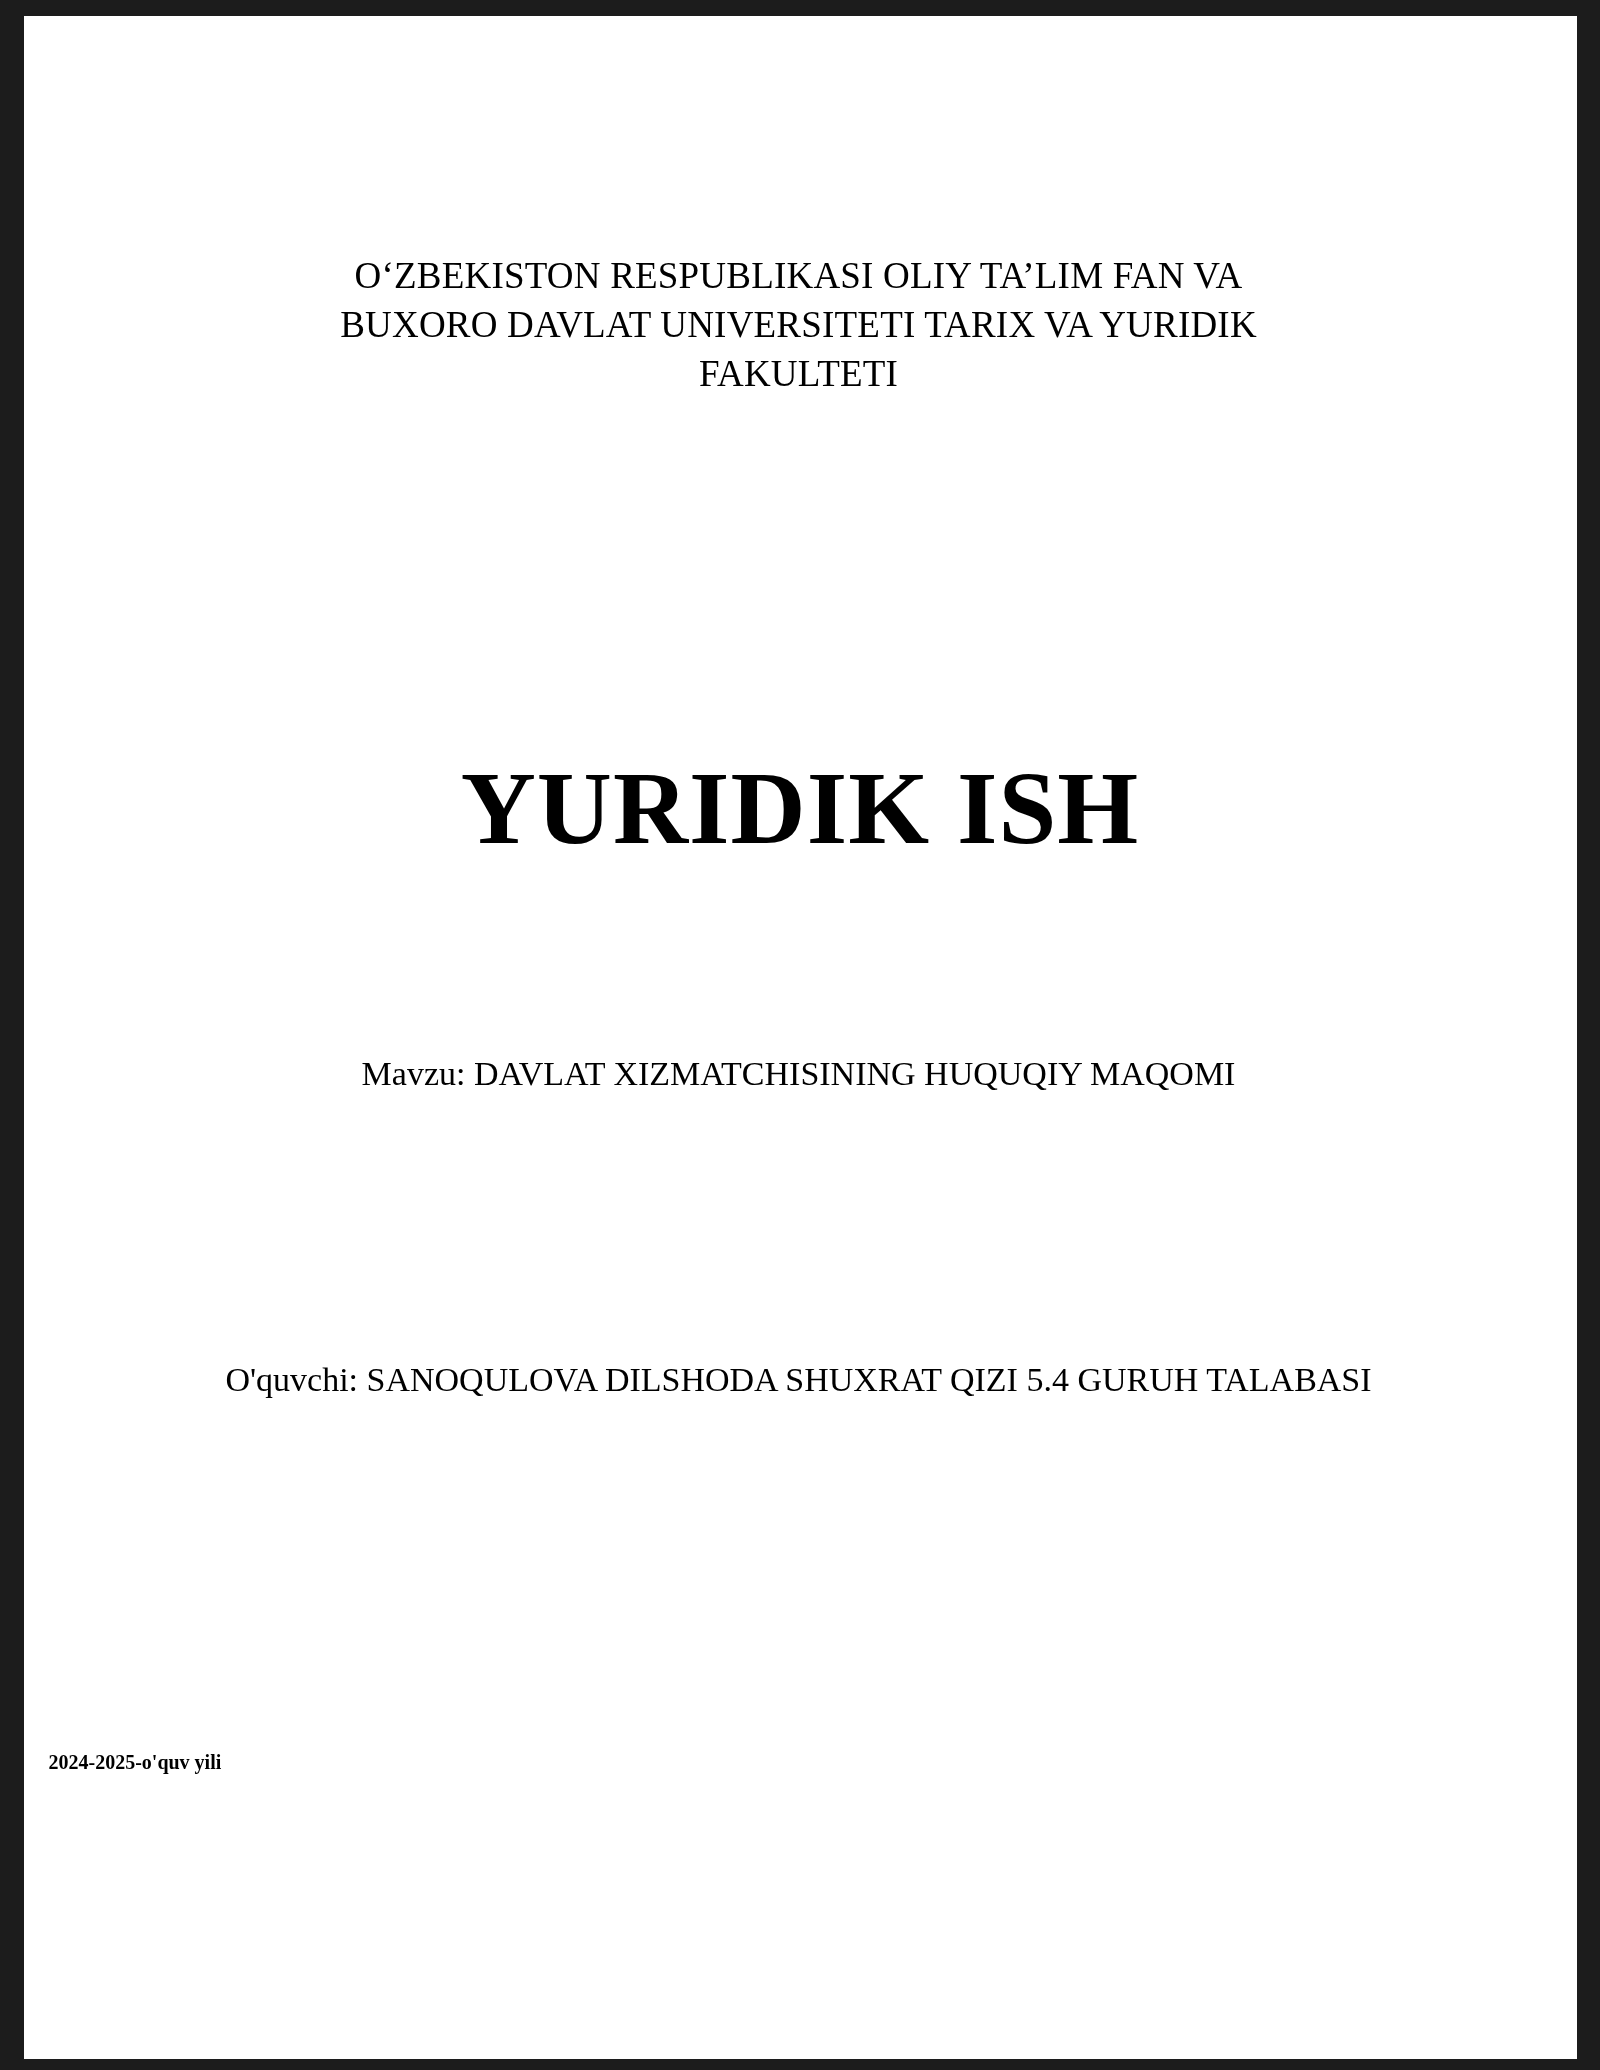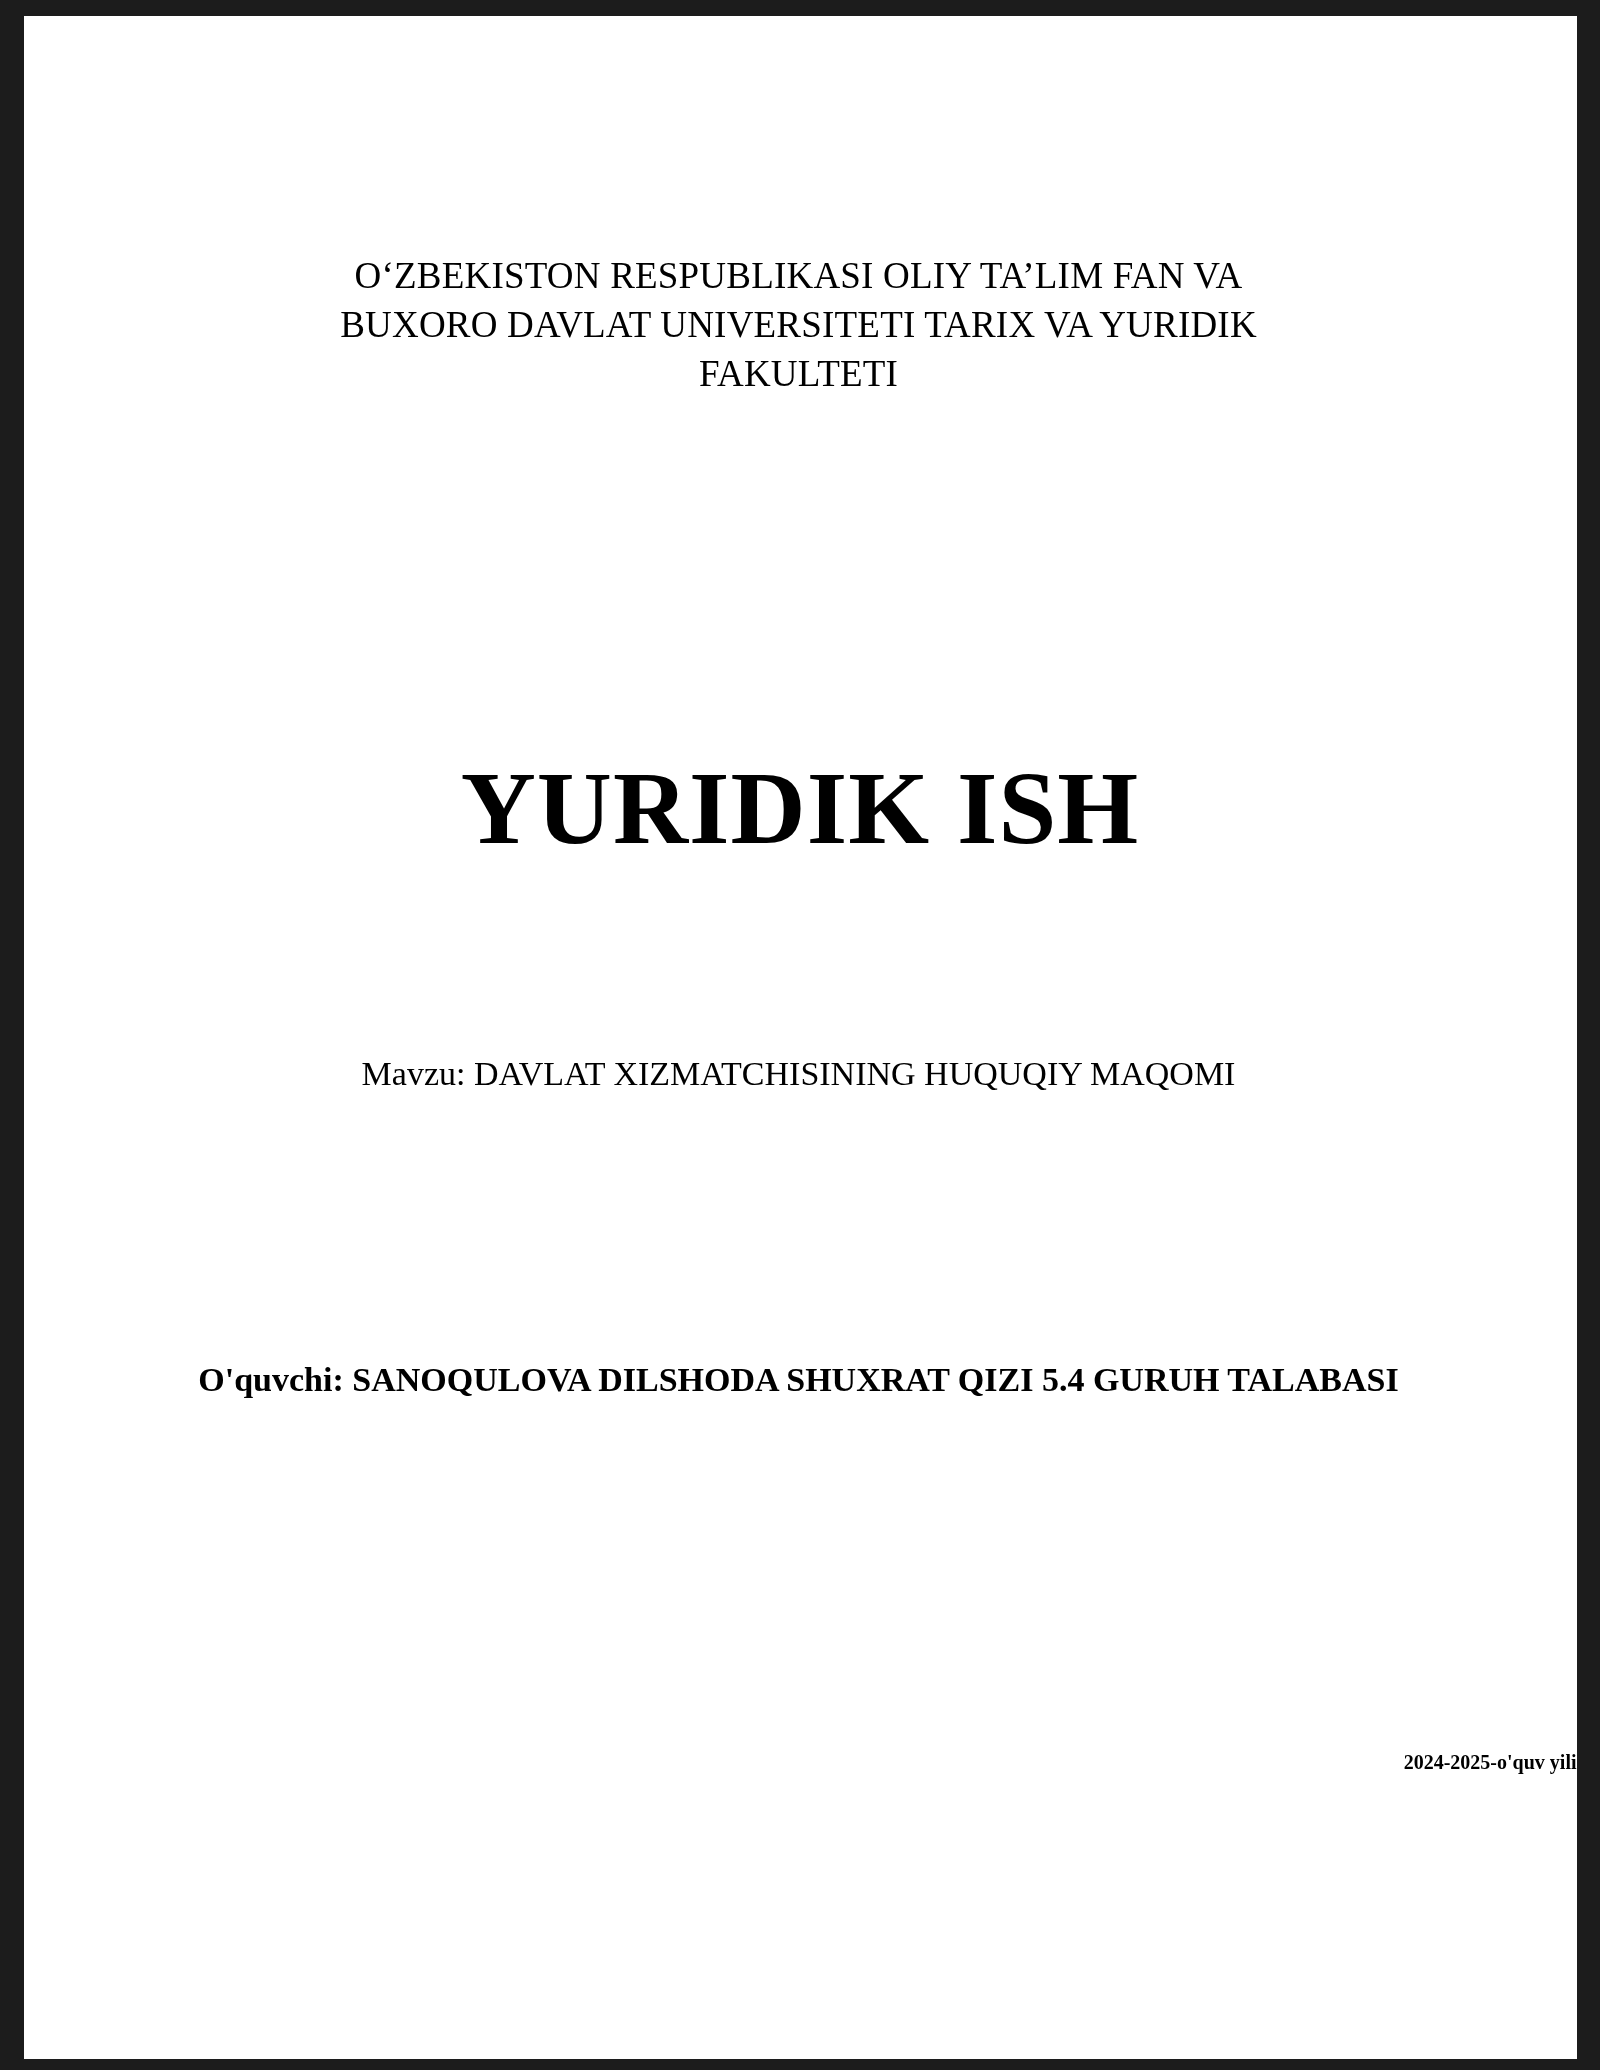--- a/index.html
+++ b/index.html
@@ -80,31 +80,31 @@
   }
 
   .student {
     position: absolute;
     left: 170px;
     top: 1340px;
     width: 1210px;
     text-align: center;
     font-size: 34px;
     line-height: 1.42;
-    font-weight: bold;
   }
 
   .year {
     position: absolute;
     left: 0;
     top: 1735px;
     width: 100%;
-    text-align: right;
+    text-align: left;
     font-size: 20px;
     font-weight: bold;
+    padding-left: 25px;
   }
 </style>
 </head>
 <body>
 
 <div class="page-frame">
   <div class="page">
     <div class="inner">
 
       <div class="header-block">

